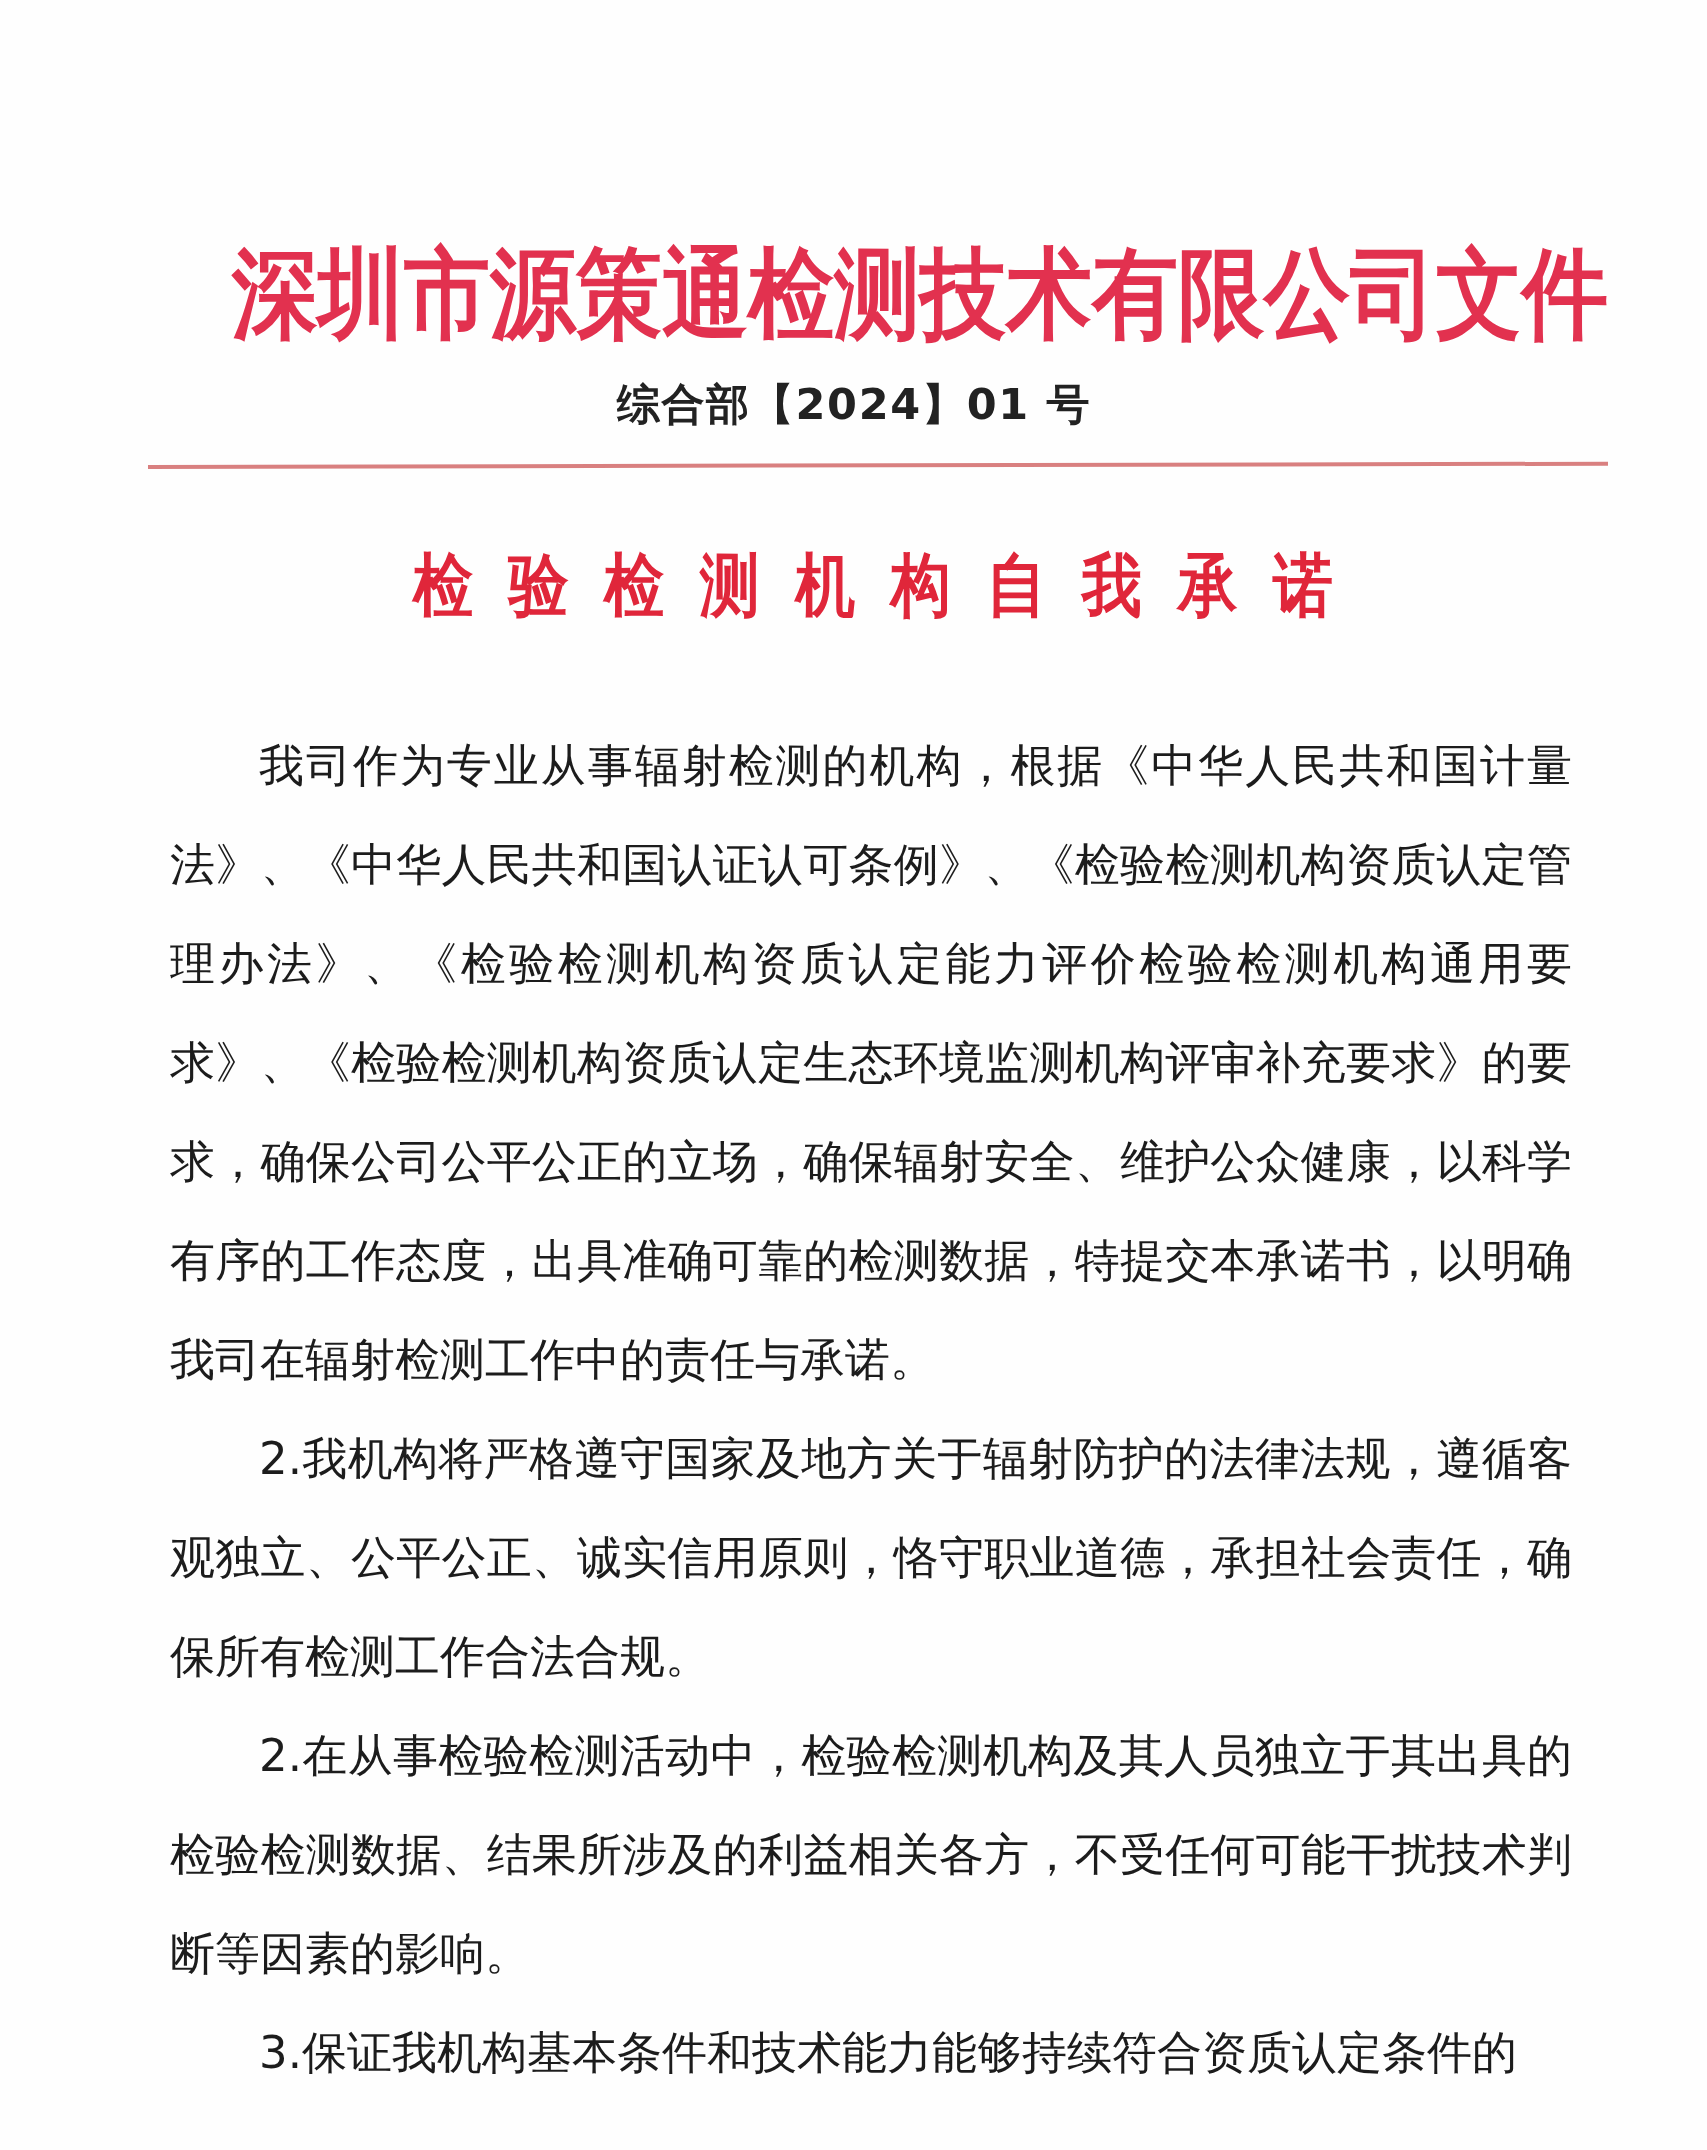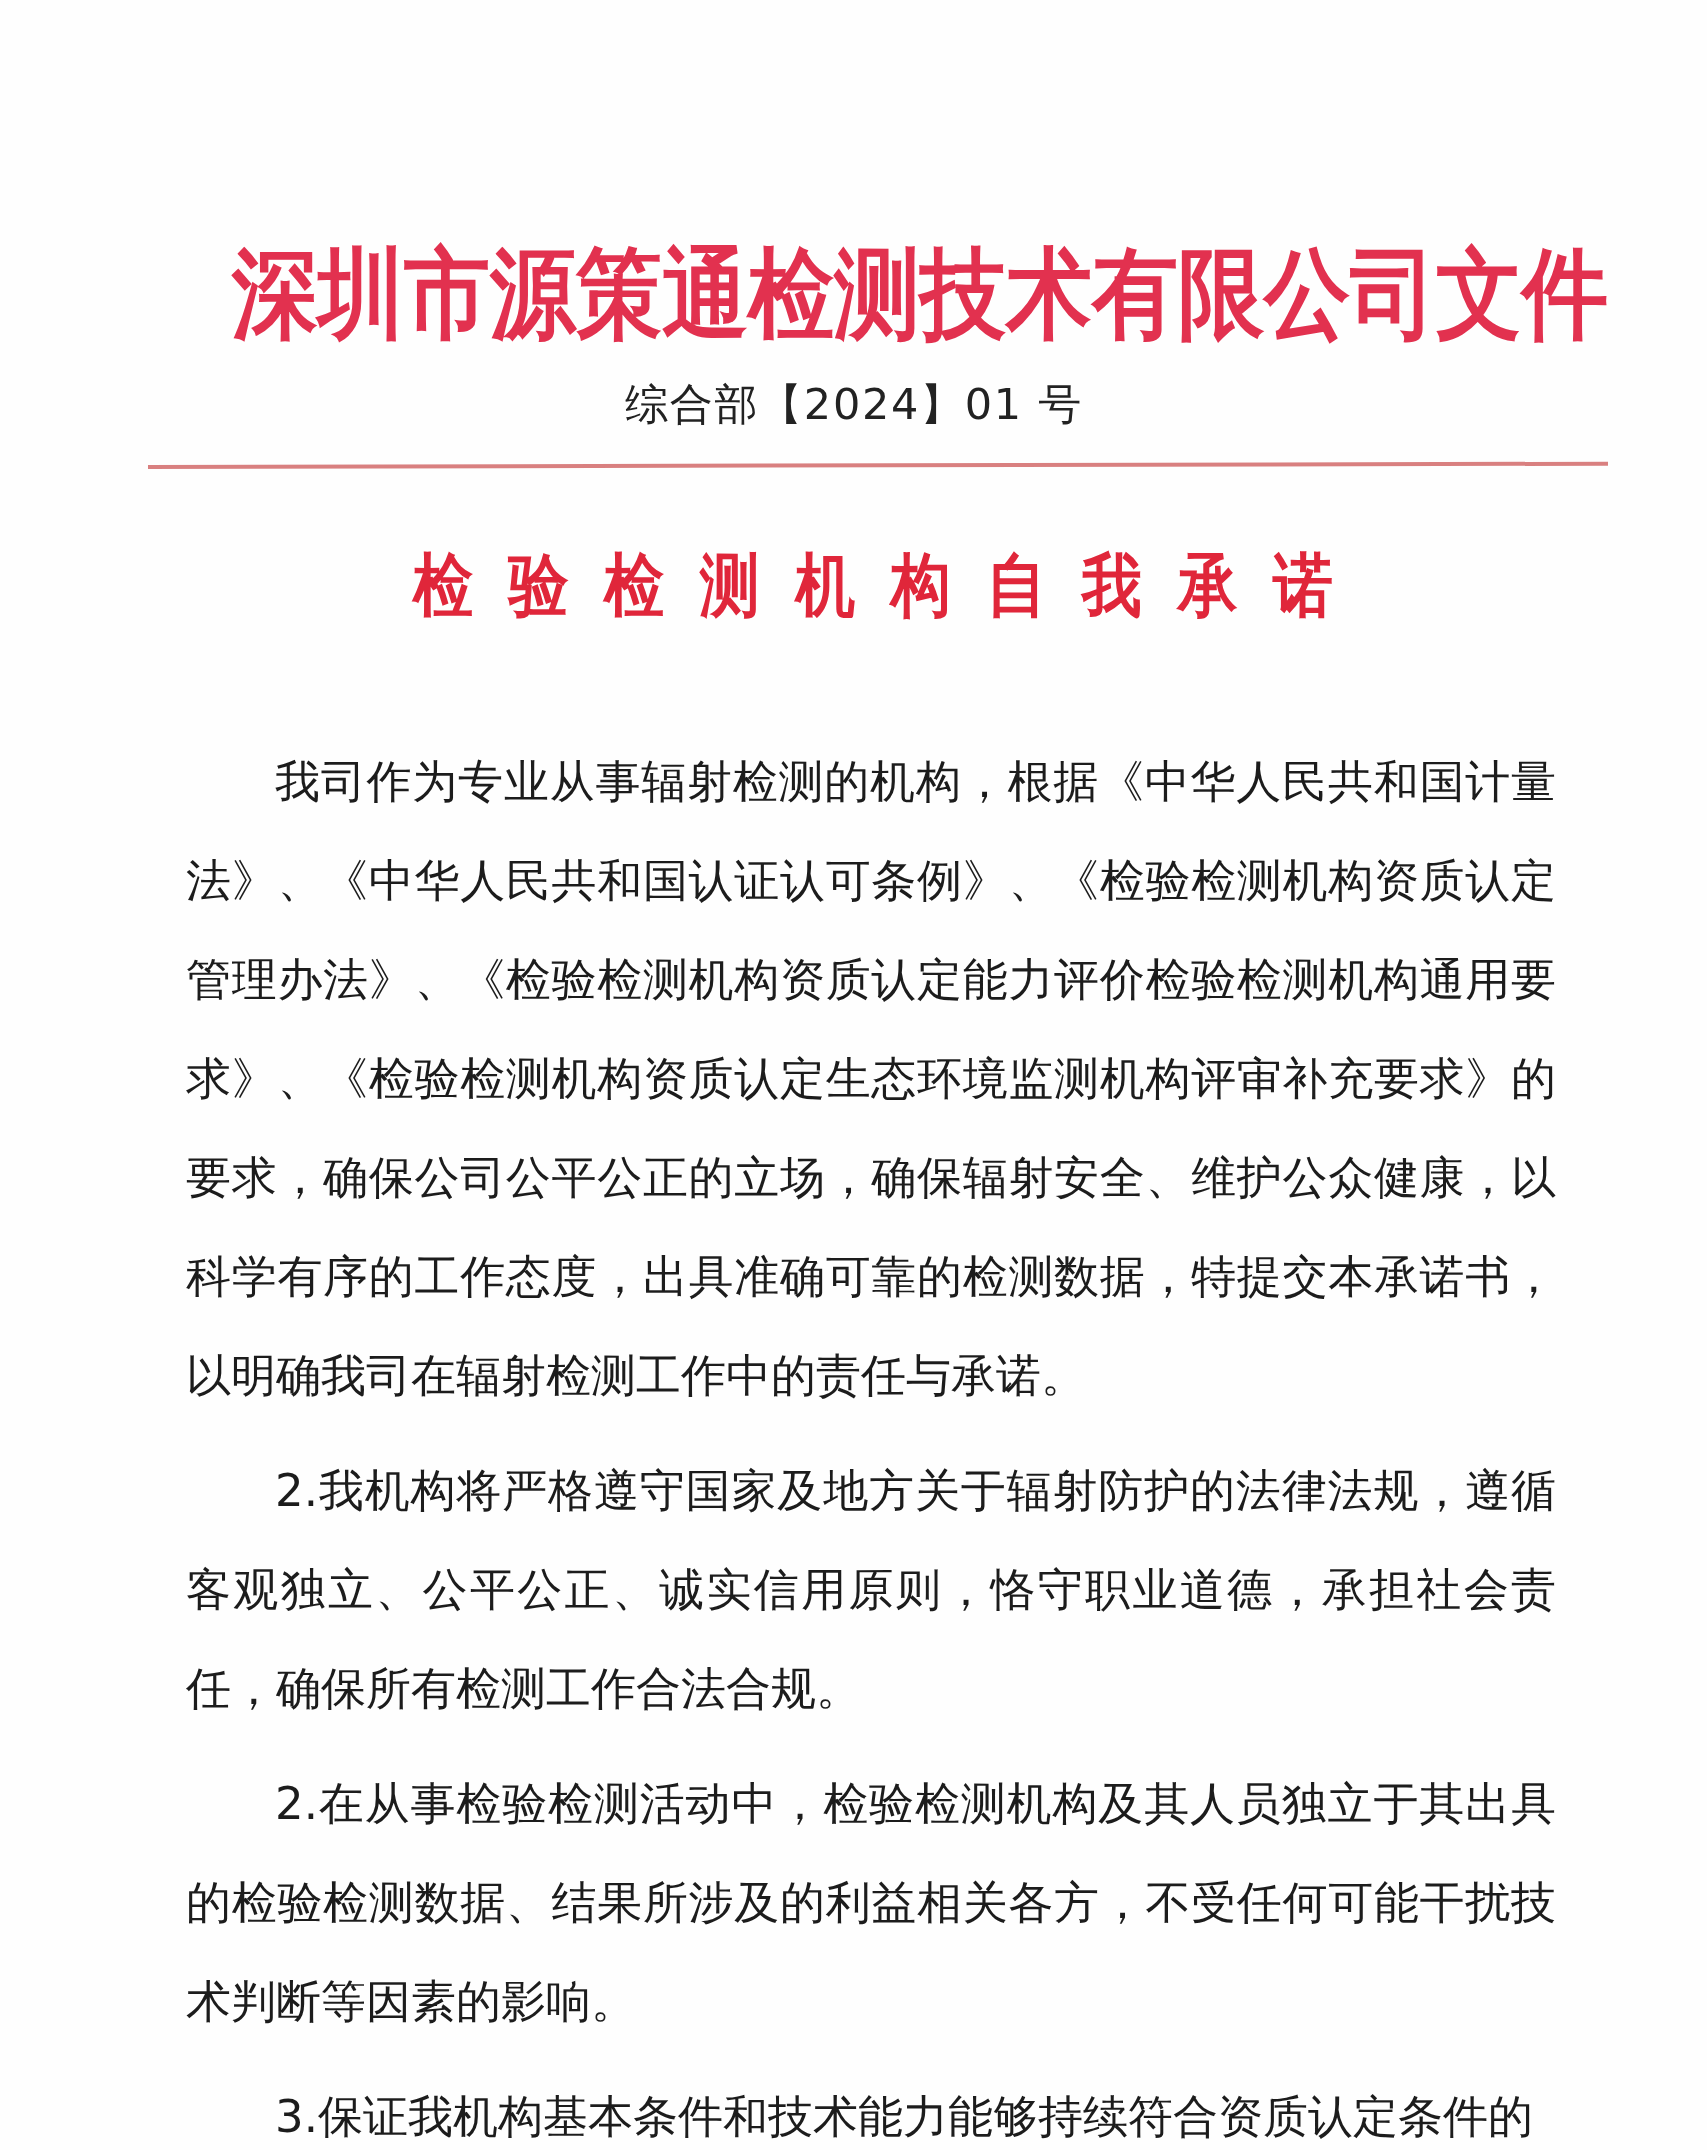--- a/index.html
+++ b/index.html
@@ -44,20 +44,21 @@
     .doc-number {
       position: absolute;
       left: 0;
       width: 1708px;
       top: 379px;
       text-align: center;
       font-size: 43px;
       color: #222222;
       line-height: 1.2;
       letter-spacing: 1.7px;
+      font-weight: bold;
     }
     .red-rule {
       position: absolute;
       left: 148px;
       top: 465px;
       width: 1460px;
       height: 3.9px;
       background: #d98080;
       transform: rotate(-0.13deg);
       transform-origin: left center;
@@ -85,21 +86,21 @@
       top: 716px;
       width: 1402px;
       font-family: "DejaVu Sans", "Liberation Sans", sans-serif;
       font-size: 45px;
       line-height: 99px;
       color: #1c1c1c;
       text-align: justify;
       text-align-last: left;
     }
     .body-text p {
-      margin: 16px;
+      margin: 0;
       text-indent: 89px;
     }
     .body-text p.heading {
       margin: 0;
     }
   </style>
 </head>
 <body>
 
 <div class="page">

